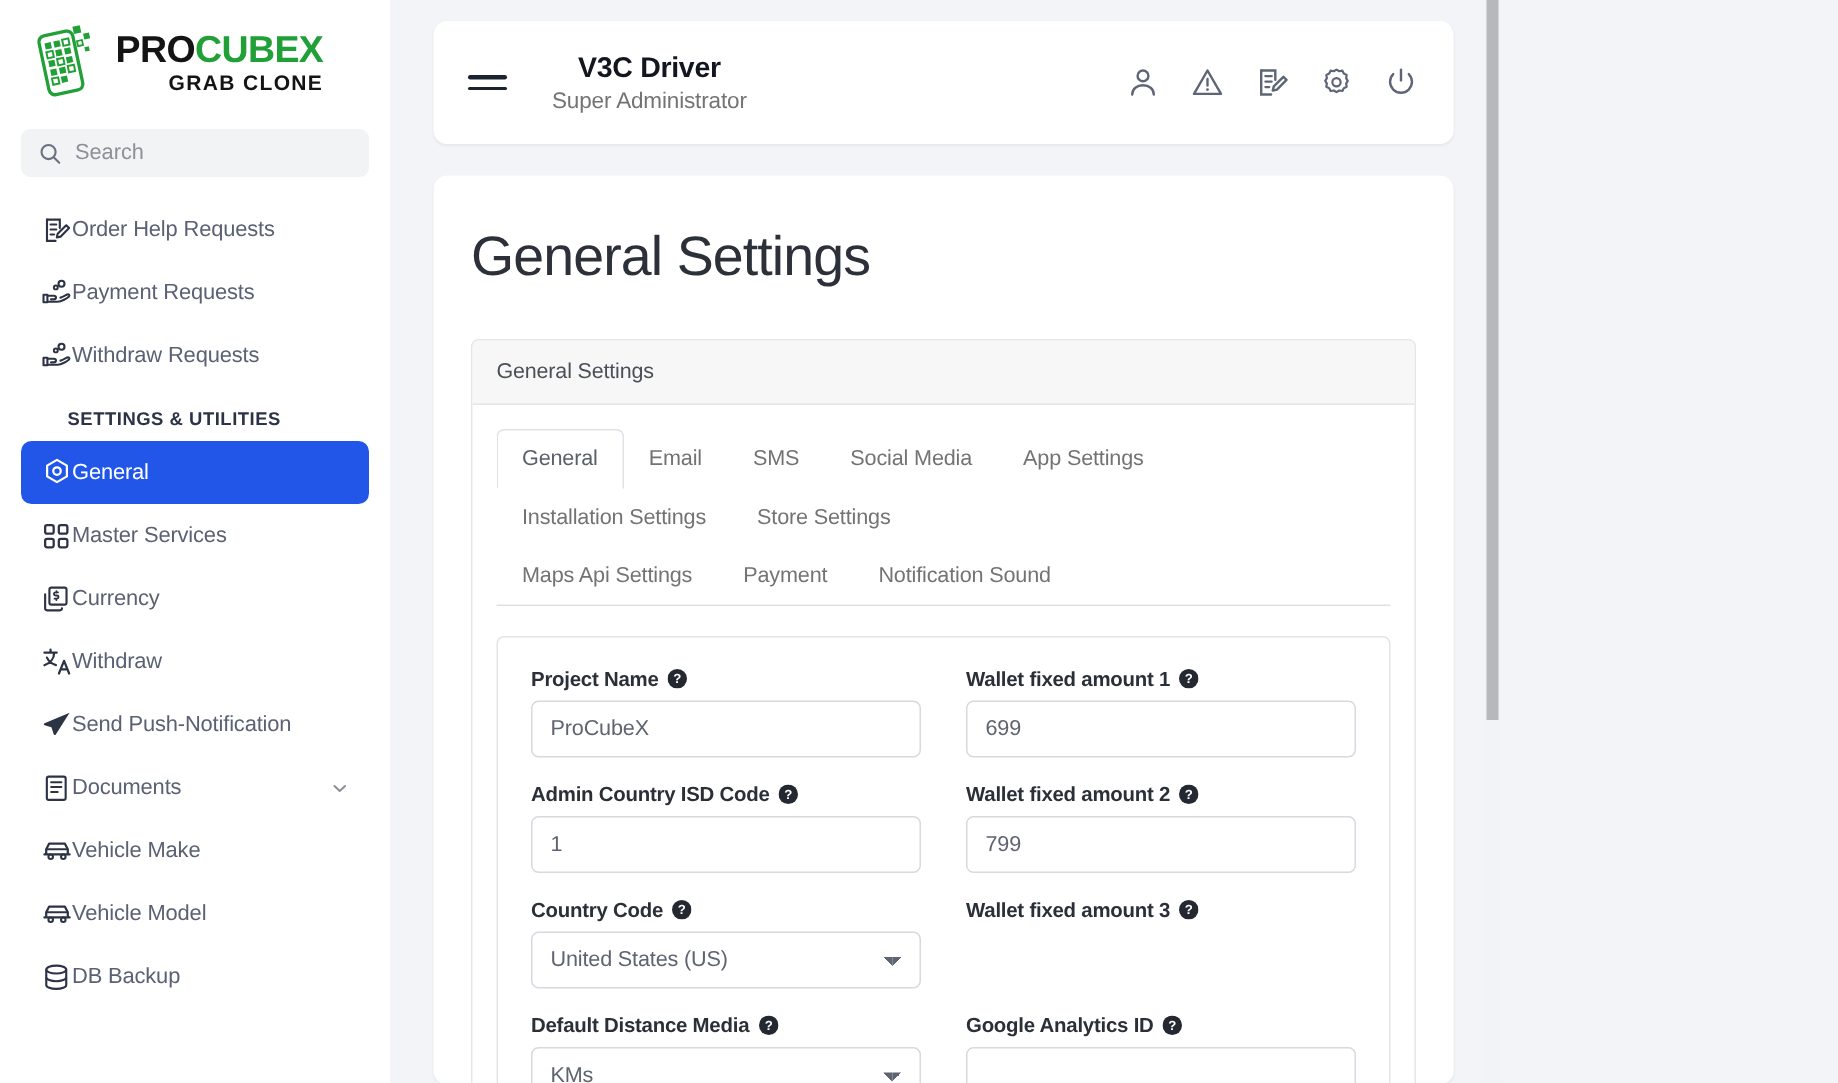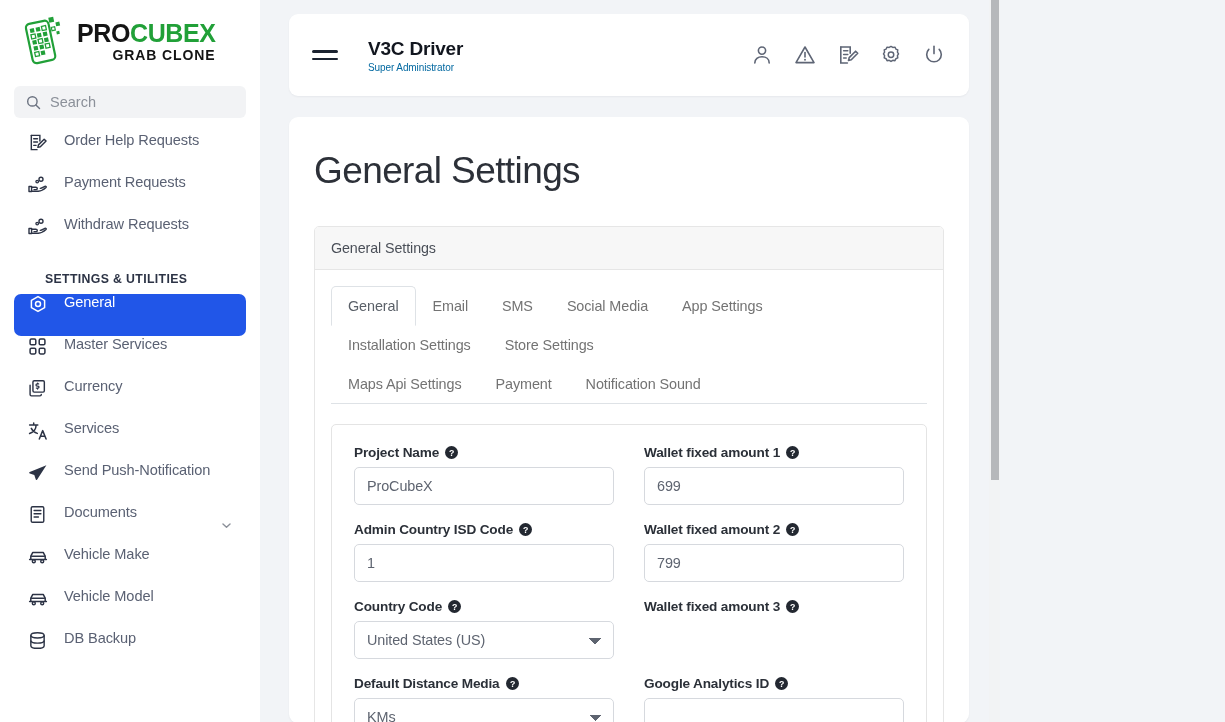--- a/index.html
+++ b/index.html
@@ -73,25 +73,25 @@
     font-size: 14.5px;
     color: #5E6470;
     width: 100%;
   }
   .search-input::placeholder { color: #8B9099; }
 
   .nav { padding: 6px 0 0 0; }
 
   .nav-item {
     display: flex;
+    align-items: center;
     height: 42px;
     margin: 0 14px;
     padding: 0 13px;
     border-radius: 7px;
-    gap: 16px;
     color: #5A6173;
     cursor: pointer;
   }
   .nav-item .nav-ico {
     flex: 0 0 21px;
     width: 21px;
     height: 21px;
     display: flex;
     align-items: center;
     justify-content: center;
@@ -149,31 +149,31 @@
     gap: 5px;
     cursor: pointer;
     flex: 0 0 26px;
   }
   .hamburger span {
     display: block;
     height: 2.4px;
     background: #1B2330;
     border-radius: 2px;
   }
-  .topbar-titles { margin-left: 30px; }
+  .topbar-titles { margin-left: 30px; text-align: center; }
   .topbar-title {
     font-size: 19px;
     font-weight: 700;
     color: #12161F;
     letter-spacing: -0.2px;
     line-height: 1.25;
   }
   .topbar-sub {
-    font-size: 10px;
-    color: #0369a1;
+    font-size: 15px;
+    color: #737373;
     margin-top: 2px;
     letter-spacing: -0.1px;
   }
   .topbar-actions {
     margin-left: auto;
     display: flex;
     align-items: center;
     gap: 20px;
     color: #5E6575;
   }
@@ -448,21 +448,21 @@
         <span class="nav-label">Currency</span>
       </div>
 
       <div class="nav-item">
         <span class="nav-ico">
           <svg width="20" height="20" viewBox="0 0 20 20" fill="none">
             <path d="M1.6 4.1h8.2M5.7 2.1v2M8.1 4.1c0 3.9-2.6 7.1-6.5 8.4M3.3 7.4c1.2 2.6 3.3 4.2 6 5" stroke="#2C3345" stroke-width="1.5" stroke-linecap="round"></path>
             <path d="M11.3 18l3.4-8.4 3.4 8.4M12.6 15.2h4.2" stroke="#2C3345" stroke-width="1.5" stroke-linecap="round" stroke-linejoin="round"></path>
           </svg>
         </span>
-        <span class="nav-label">Services</span>
+        <span class="nav-label">Withdraw</span>
       </div>
 
 
       <div class="nav-item">
         <span class="nav-ico">
           <svg width="20" height="20" viewBox="0 0 20 20" fill="#2C3345">
             <path d="M18.4 2.2L1.7 9.1c-.7.3-.6 1.2.1 1.4l4.5 1.4 1.5 4.6c.2.7 1.1.8 1.4.1L18.4 2.2z"></path>
           </svg>
         </span>
         <span class="nav-label">Send Push-Notification</span>

